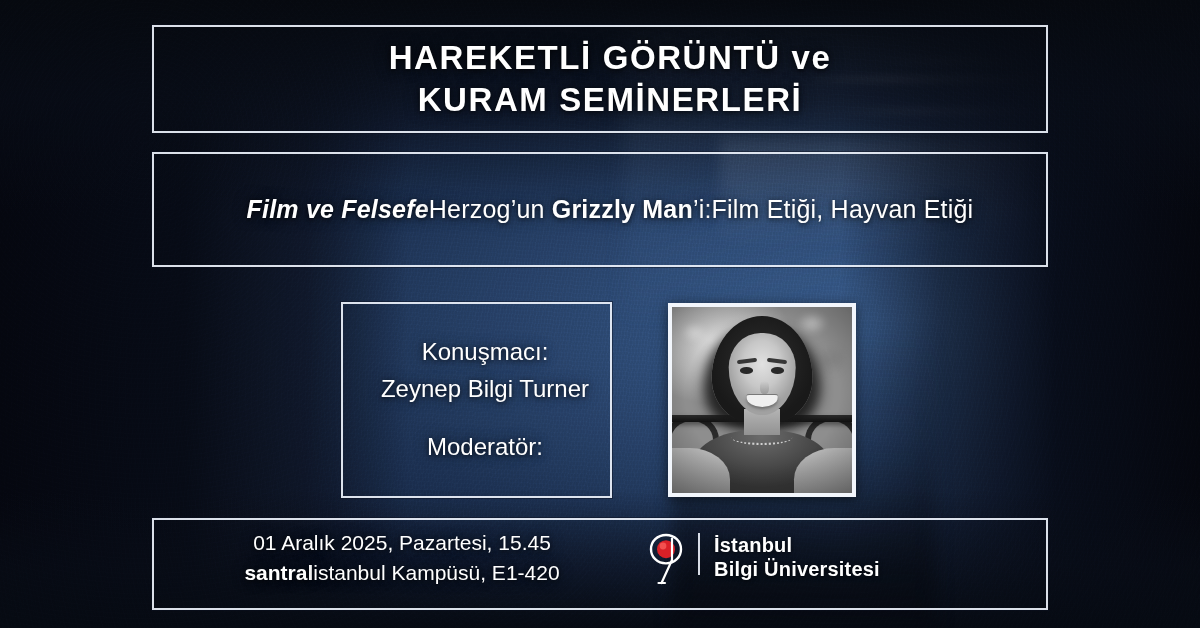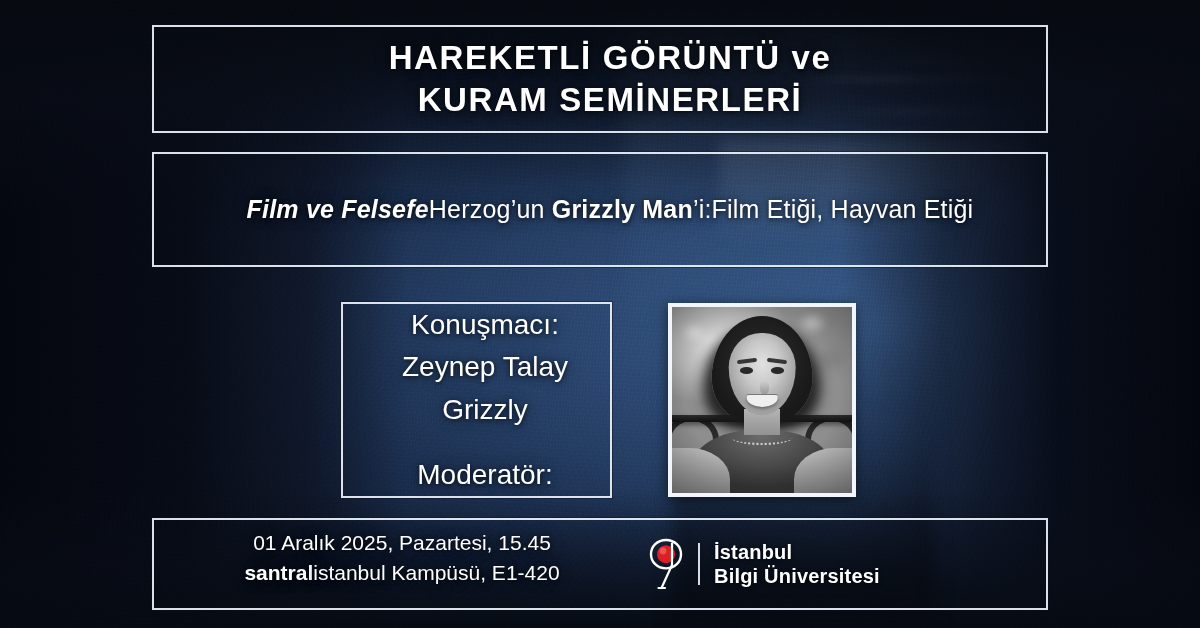--- a/index.html
+++ b/index.html
@@ -101,21 +101,21 @@
   #subtitle-block{
     left:152px;top:152px;width:896px;height:115px;
     display:flex;flex-direction:row;align-items:center;justify-content:center;
     font-size:25px;font-weight:400;line-height:1.42;letter-spacing:.2px;
   }
   #subtitle-block .it{font-weight:600;}
   #subtitle-l1{font-style:italic;font-weight:600;}
   #speaker-block{
     left:341px;top:302px;width:268px;height:196px;
     display:flex;flex-direction:column;align-items:center;justify-content:center;
-    font-size:28px;font-weight:400;line-height:1.52;border-radius:25px;
+    font-size:24px;font-weight:400;line-height:1.52;border-radius:25px;
   }
   #speaker-block .gap{height:22px;}
   #footer-info{
     left:182px;top:528px;width:420px;height:72px;
     display:flex;flex-direction:column;align-items:center;justify-content:flex-start;
     font-size:21px;font-weight:400;line-height:1.45;
   }
   #footer-info .b{font-weight:700;}
 
   
@@ -207,21 +207,21 @@
     border-radius:0 0 50% 50%;
   }
   .ph-vig{
     position:absolute;inset:0;
     background:radial-gradient(78% 72% at 50% 46%, rgba(0,0,0,0) 55%, rgba(0,0,0,.35) 100%);
   }
 
   
   #logo{
     position:absolute;left:648px;top:533px;width:250px;height:62px;
-    display:flex;align-items:center;gap:14px;
+    display:flex;align-items:flex-start;gap:14px;
   }
   #logo-mark{width:36px;height:52px;flex:0 0 auto;}
   #logo-divider{width:2px;height:42px;background:rgba(238,243,252,.9);flex:0 0 auto;}
   #logo-text{
     color:#fff;font-size:20px;font-weight:700;line-height:1.22;letter-spacing:.2px;
     text-shadow:0 1px 4px rgba(0,0,0,.7);
   }
 </style>
 </head>
 <body>
@@ -256,21 +256,21 @@
   <div class="block" id="subtitle-block">
     <div id="subtitle-l1">Film ve Felsefe</div>
     <div>
       <span>Herzog’un </span><span class="it">Grizzly Man</span><span>’i:</span>
     </div>
     <div>Film Etiği, Hayvan Etiği</div>
   </div>
 
   <div class="block" id="speaker-block">
     <div>Konuşmacı:</div>
-    <div>Zeynep Talay Grizzly</div>
+    <div>Zeynep Bilgi Turner</div>
     <div class="gap"></div>
     <div>Moderatör:</div>
   </div>
 
   <div id="portrait">
     <div class="ph">
       <div class="ph-bg"></div>
       <div class="ph-foliage"></div>
       <div class="ph-rail-l"></div>
       <div class="ph-rail-r"></div>

